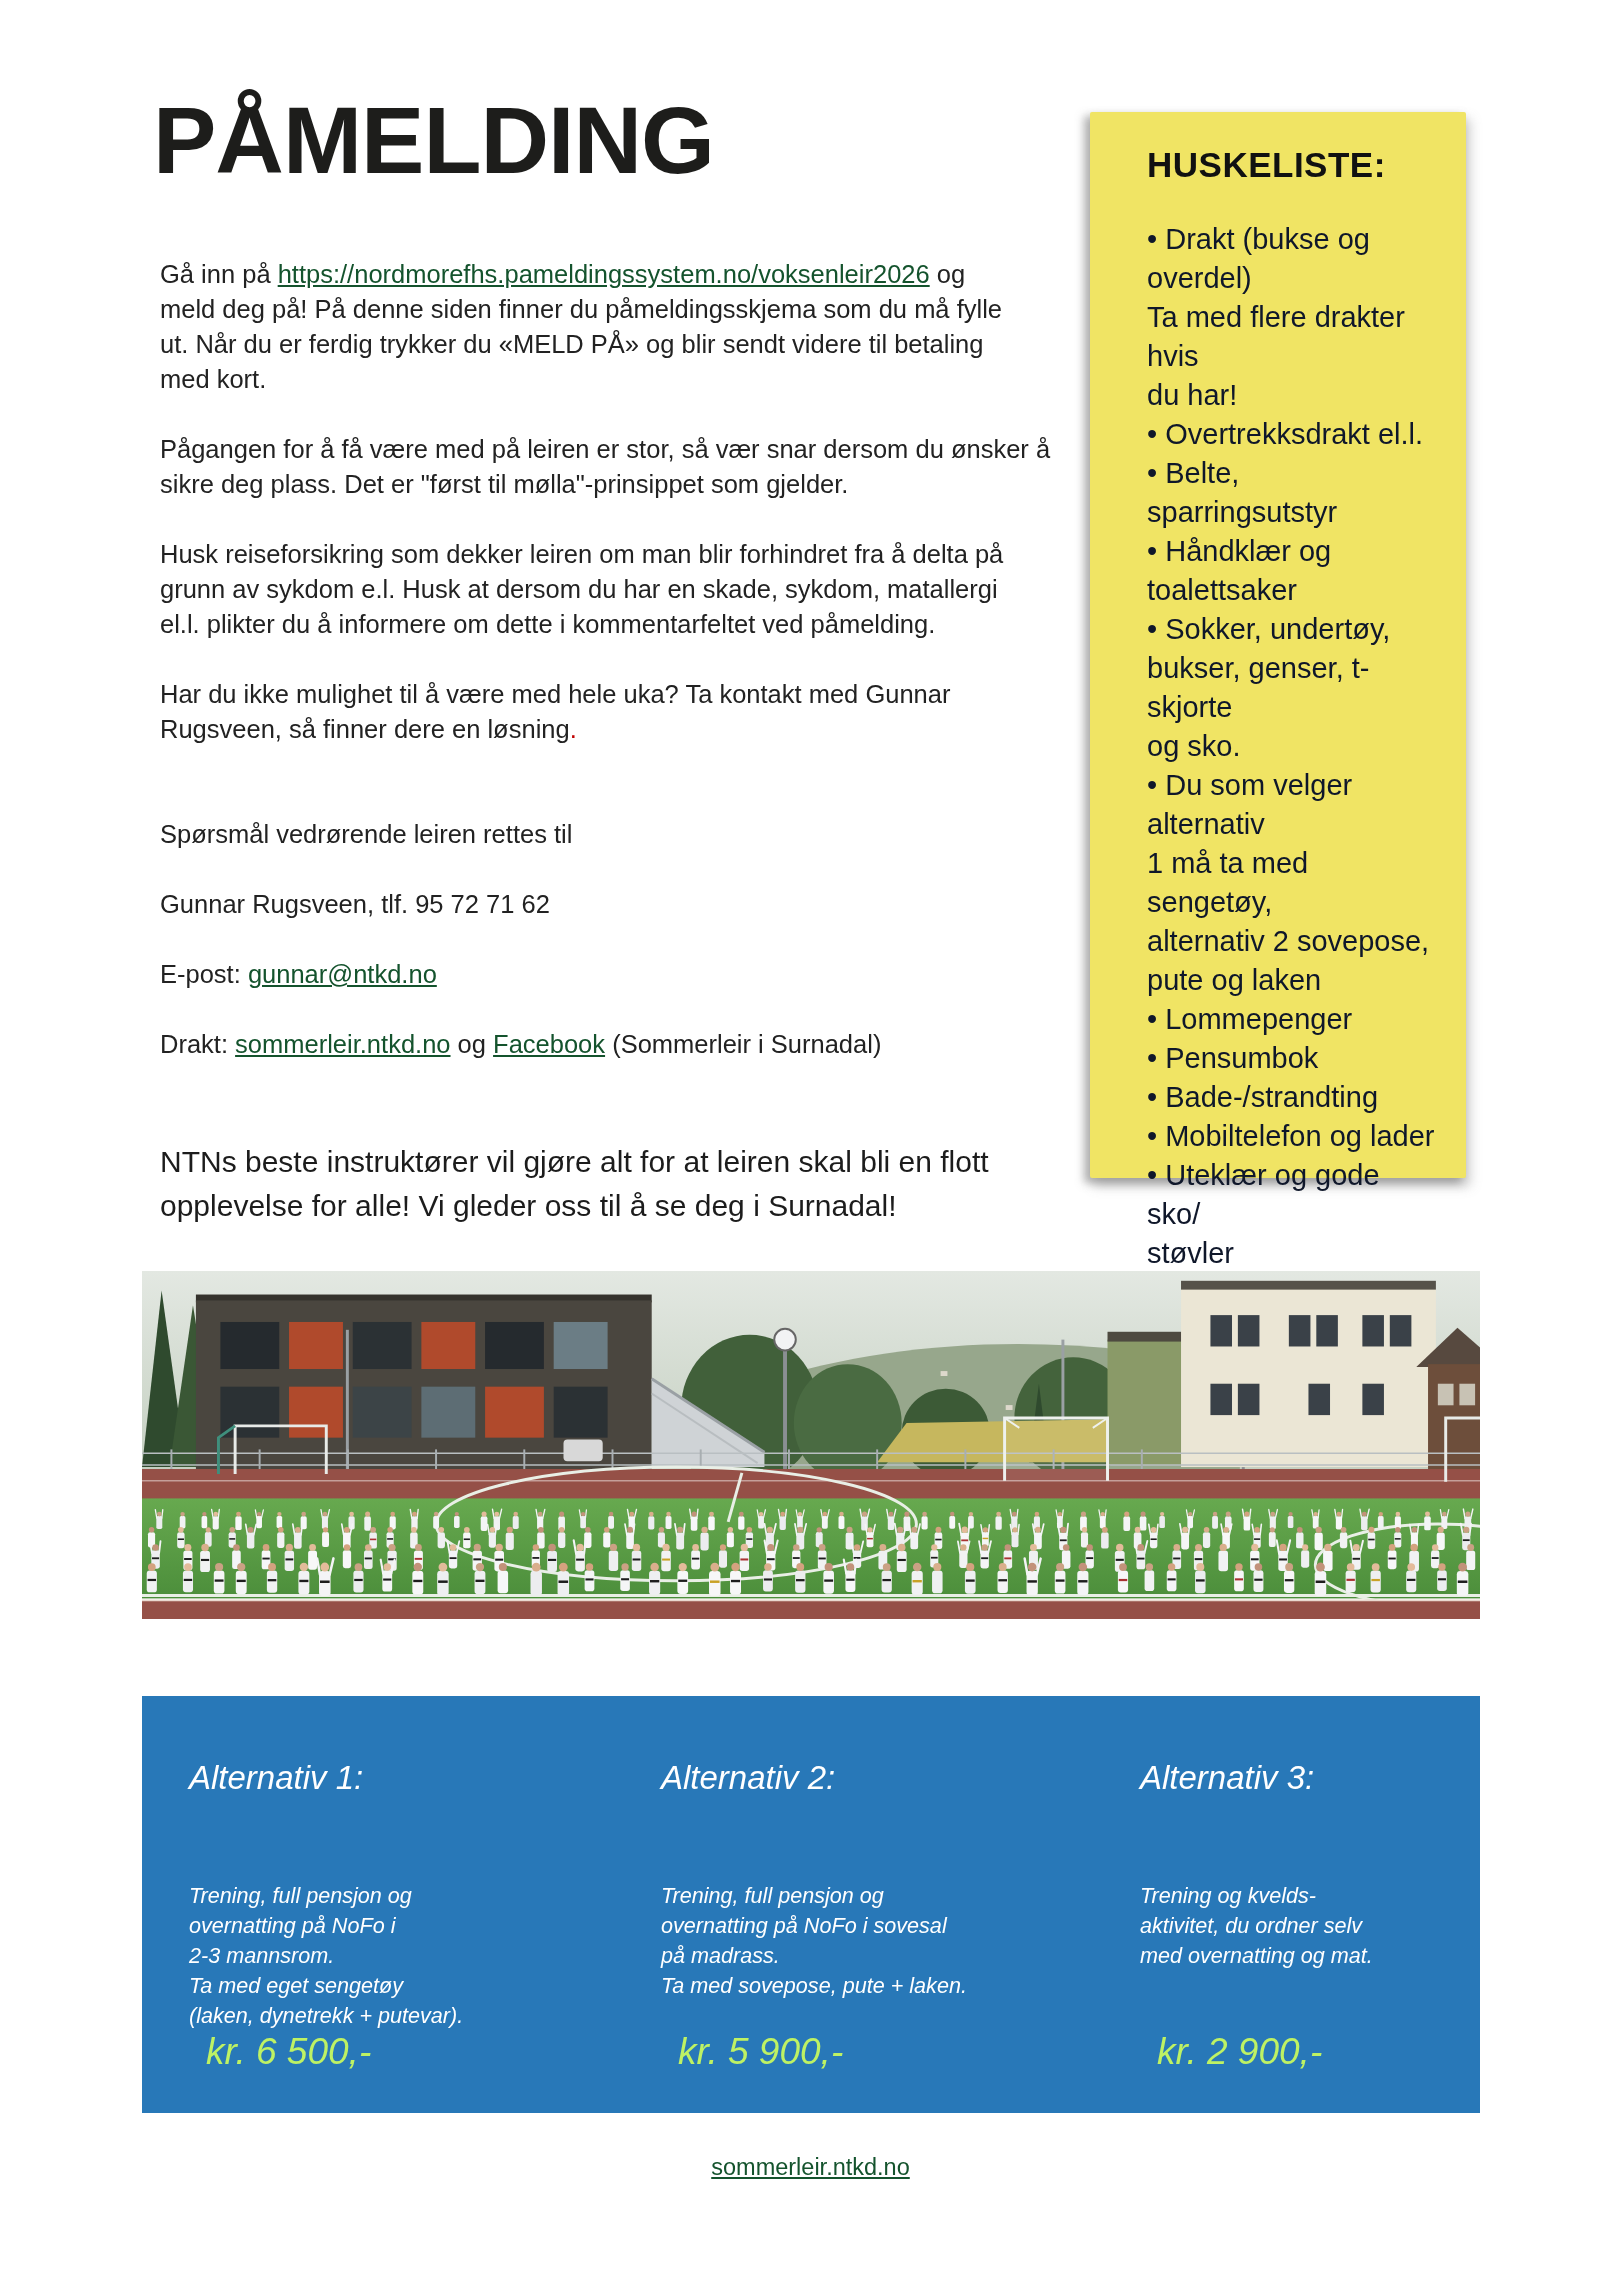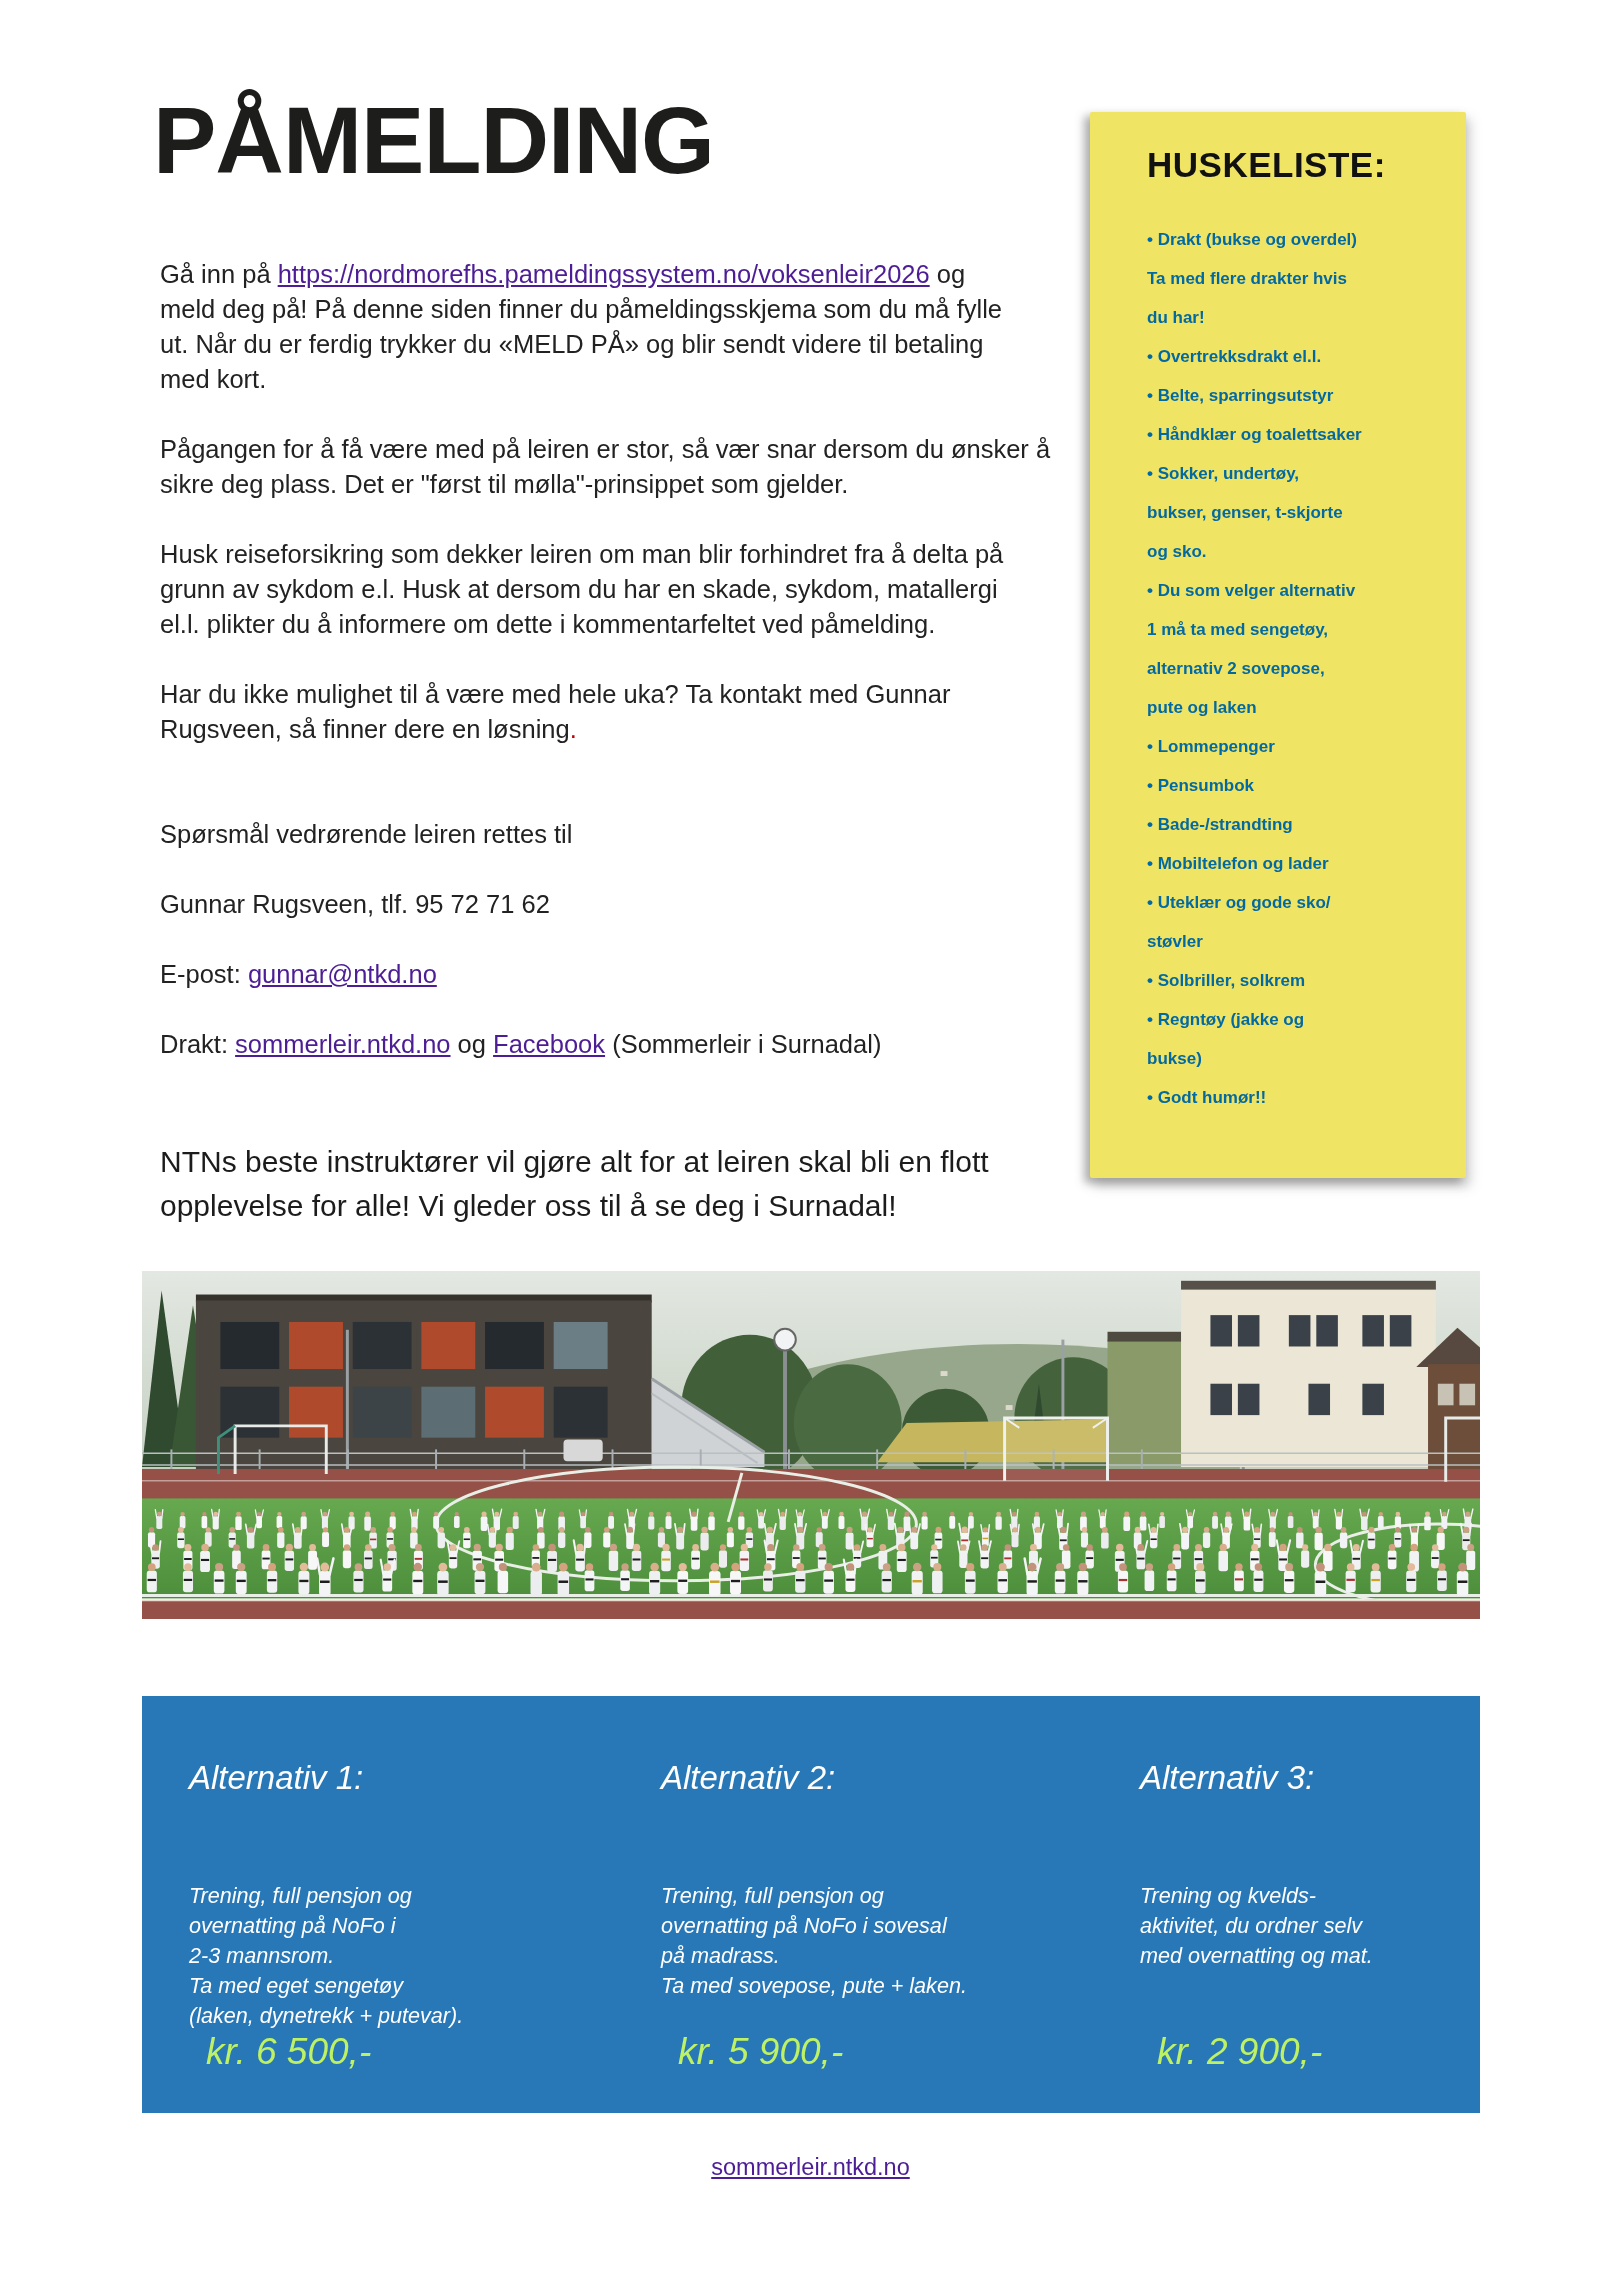--- a/index.html
+++ b/index.html
@@ -5,27 +5,27 @@
   html,body{margin:0;padding:0;background:#ffffff;}
   .page{position:relative;width:1621px;height:2293px;background:#fff;overflow:hidden;
         font-family:"Liberation Sans",sans-serif;color:#222;}
   .title{position:absolute;left:153px;top:86px;font-size:95px;font-weight:700;
          letter-spacing:-1px;color:#1d1d1b;font-family:"Liberation Sans",sans-serif;}
   .main-col{position:absolute;left:160px;top:257px;width:926px;}
   .body{font-size:25.5px;line-height:35px;color:#222;white-space:pre-line;margin:0 0 35px 0;}
   .contact{margin-bottom:0;}
   .contact div{white-space:pre-line;}
   .closing{font-size:30px;line-height:44px;color:#1c1c1c;white-space:pre-line;margin:43px 0 0 0;}
-  a.link{color:#4c1d95;text-decoration:underline;cursor:pointer;}
+  a.link{color:#14532d;text-decoration:underline;cursor:pointer;}
   .red{color:#c00000;}
   .note{position:absolute;left:1090px;top:112px;width:376px;height:1066px;box-sizing:border-box;
         background:#f0e464;border-radius:2px;padding:33px 29px 29px 57px;
         box-shadow:-5.9px 4.9px 8.8px rgba(110,110,110,.5), 3.9px 7.8px 11.8px rgba(110,110,110,.35);}
   .note h2{font-size:35px;font-weight:700;color:#111;margin:0 0 35px 0;letter-spacing:0.5px;}
-  .note-item{font-size:17px;line-height:39px;color:#0369a1;white-space:pre-line;font-weight:bold;}
+  .note-item{font-size:29px;line-height:39px;color:#0f172a;white-space:pre-line;}
   .photo{position:absolute;left:142px;top:1271px;width:1338px;height:348px;}
   .panel{position:absolute;left:142px;top:1696px;width:1338px;height:417px;background:#2878b8;}
   .alt{position:absolute;top:0;height:100%;color:#fff;font-style:italic;}
   .alt-h{position:absolute;top:63px;font-size:33px;font-weight:400;color:#fff;white-space:nowrap;}
   .alt-body{position:absolute;top:185px;font-size:21.6px;line-height:30px;color:#fff;
             white-space:pre-line;width:412px;}
   .alt-price{position:absolute;top:335px;font-size:37px;font-weight:300;color:#bef264;white-space:nowrap;margin-left:17px;}
   .footer{position:absolute;left:0;top:2154px;width:1621px;text-align:center;font-size:23.5px;}
 </style>
 </head>

